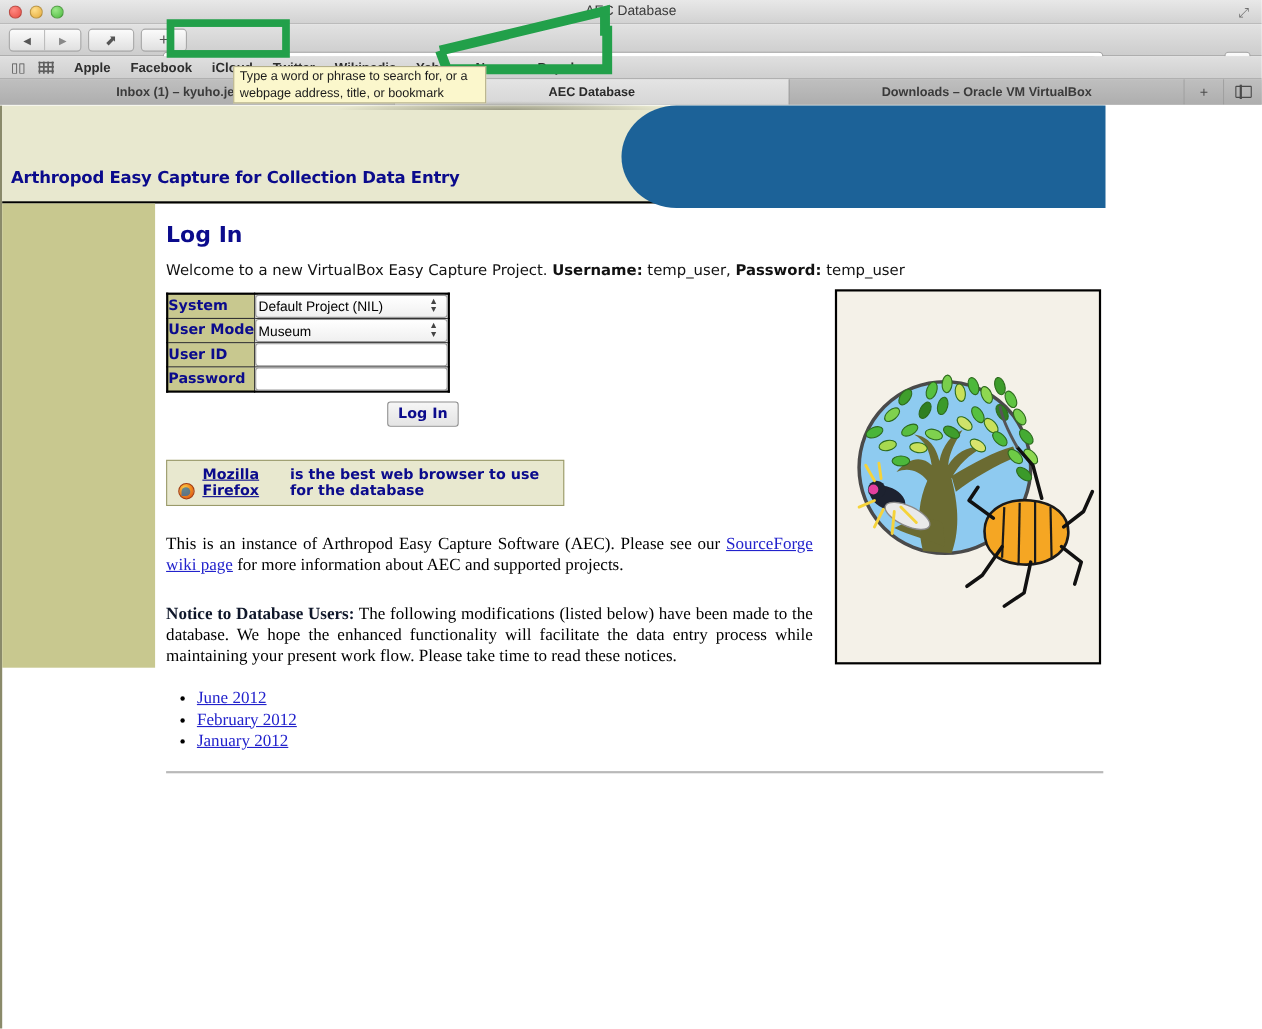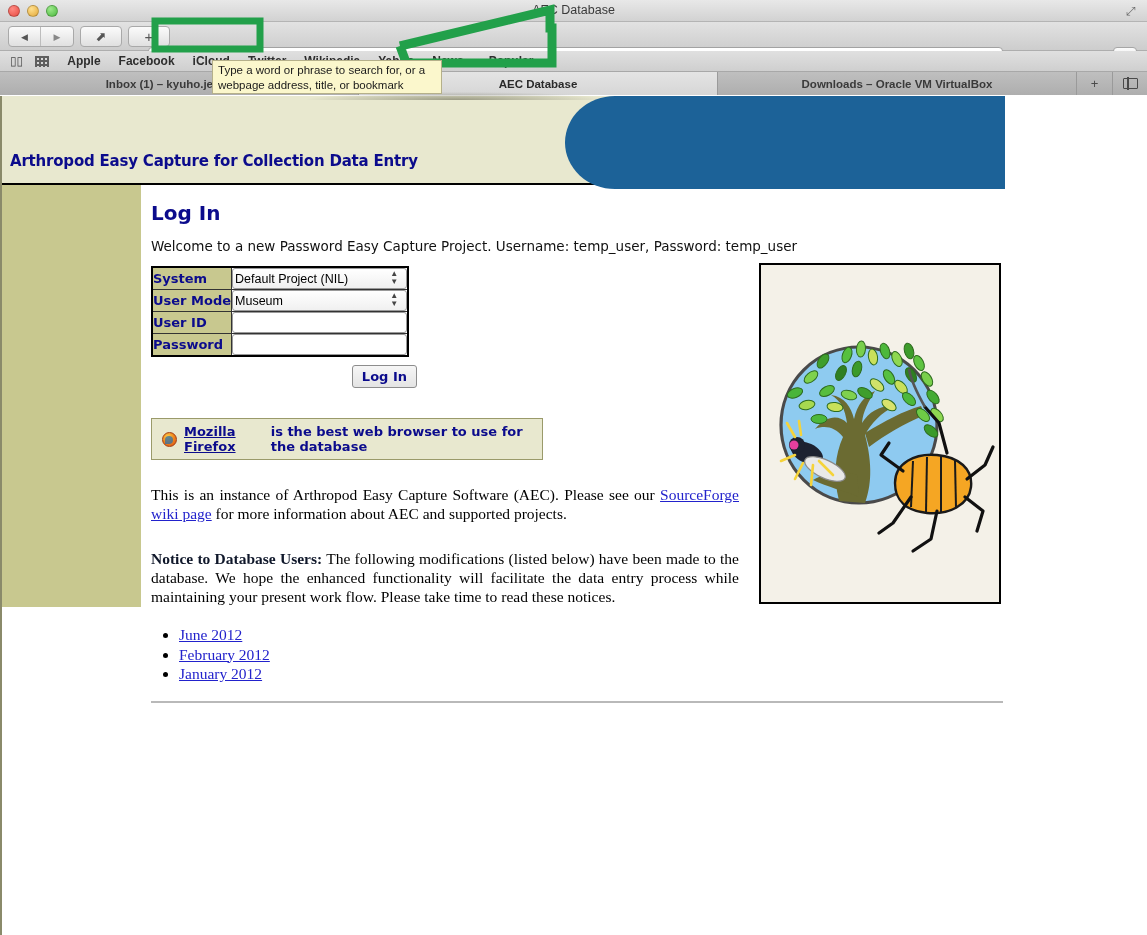--- a/index.html
+++ b/index.html
@@ -174,21 +174,21 @@
   .content { position:absolute; left:151px; top:105px; width:852px; }
 
   h1.login-title {
     margin:0 0 13px 0; font-size:20px; color:#0b0b8c; font-weight:bold;
     font-family:"DejaVu Sans", sans-serif;
   }
   .welcome {
     margin:0 0 12px 0; font-size:13.5px; color:#111;
     font-family:"DejaVu Sans", sans-serif;
   }
-  .welcome b { font-weight:normal; }
+  .welcome b { font-weight:bold; }
 
   table.logintable {
     border-collapse:collapse; margin:0;
     border:2px solid #000;
   }
   table.logintable td { border:1px solid #333; padding:0; }
   td.lbl {
     background:#c8c88f; color:#0b0b8c; font-weight:bold; font-size:13px;
     padding:5px 9px 5px 7px; white-space:nowrap;
     font-family:"DejaVu Sans", sans-serif;
@@ -214,25 +214,25 @@
   .loginbtn-row { margin-top:8px; width:266px; text-align:right; }
   button.loginbtn {
     font-size:13px; font-weight:bold; color:#0b0b8c;
     font-family:"DejaVu Sans", sans-serif;
     background:linear-gradient(#f6f6f6,#e4e4e4);
     border:1px solid #8d8d8d; border-radius:3px;
     padding:3px 9px;
   }
 
   .ffnotice {
-    margin-top:30px; width:392px; background:#e8e8cf;
+    margin-top:30px; width:362px; background:#e8e8cf;
     border:1px solid #9a9a6a; padding:5px 10px;
     font-size:13px; font-weight:bold; color:#0b0b8c;
     font-family:"DejaVu Sans", sans-serif;
-    display:flex; align-items:center; gap:7px;
+    display:flex; align-items:flex-end; gap:7px;
   }
   .ff-icon {
     width:15px; height:15px; border-radius:50%; flex:none;
     background: radial-gradient(circle at 38% 30%, #ffd24d 0%, #f08a1e 45%, #d64a16 100%);
     border:1px solid #a33c10;
     position:relative;
   }
   .ff-icon:after{
     content:""; position:absolute; left:2px; top:3px; width:8px; height:8px;
     border-radius:50% 50% 50% 0; background:#2f6fa8; opacity:.75;
@@ -429,21 +429,21 @@
         </g>
         <path d="M164 142 C156 128 150 116 148 104" stroke="#555" stroke-width="2.6" fill="none"></path>
       </g>
     </svg>
   </div>
 
   <div class="content">
     <h1 class="login-title">Log In</h1>
 
     <p class="welcome">
-      <span>Welcome to a new Password Easy Capture Project.</span>
+      <span>Welcome to a new VirtualBox Easy Capture Project.</span>
       <b>Username:</b>
       <span>temp_user,</span>
       <b>Password:</b>
       <span>temp_user</span>
     </p>
 
     <table class="logintable">
       <tbody>
         <tr>
           <td class="lbl">System</td>

